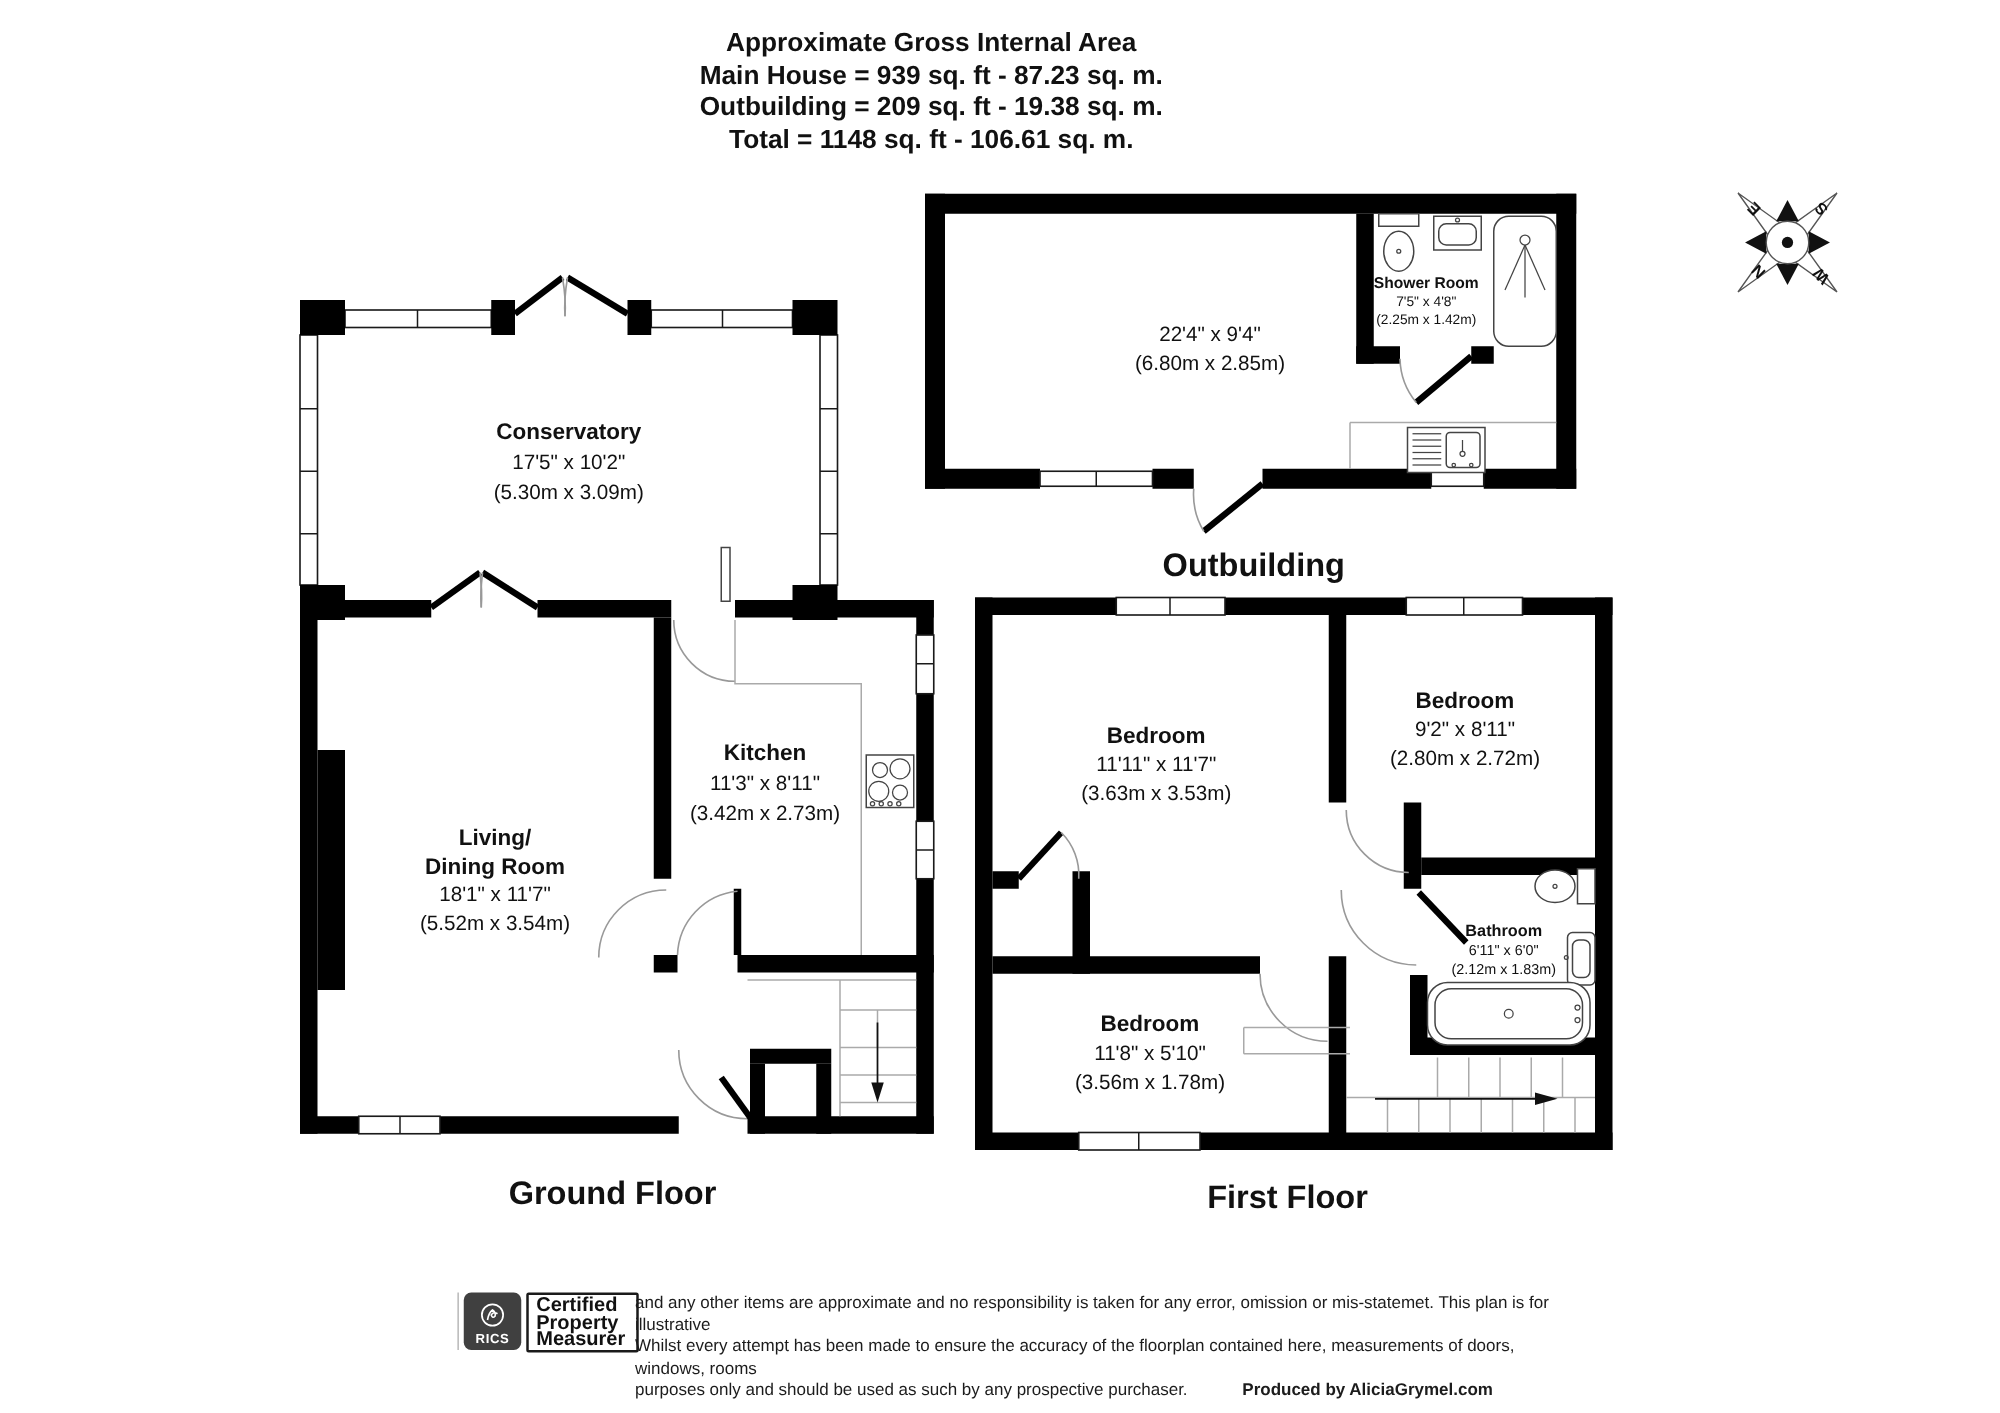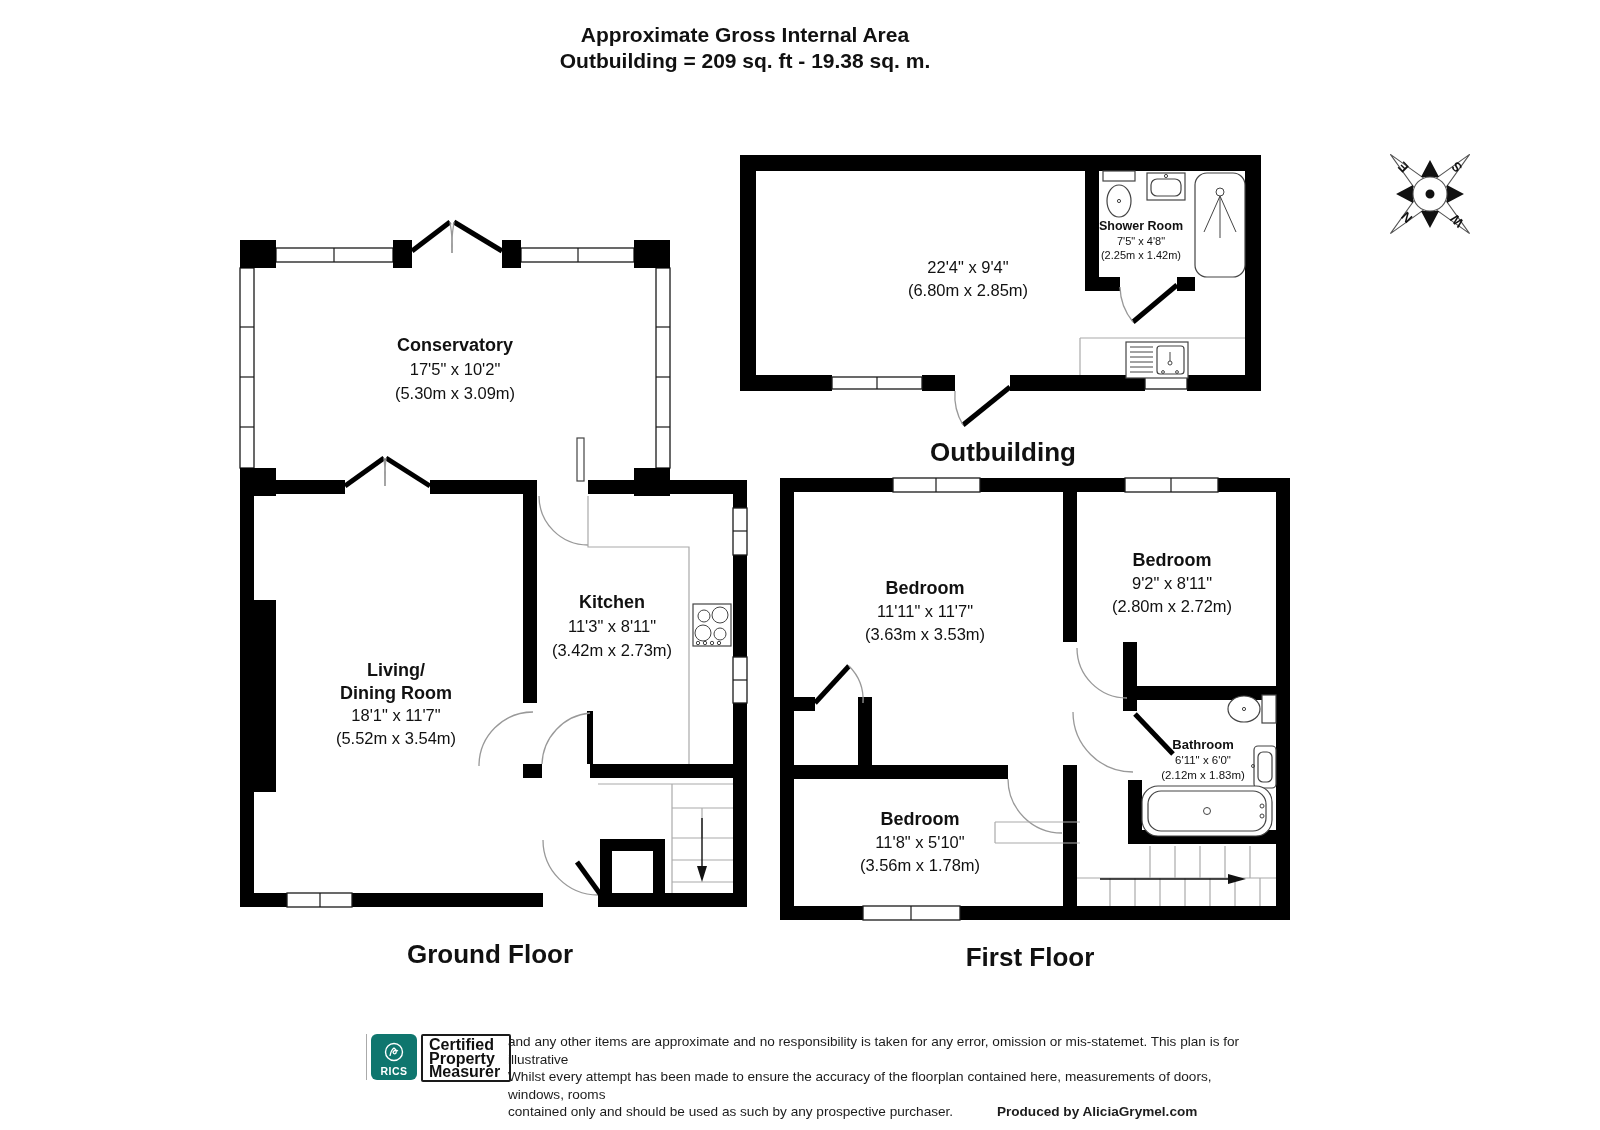--- a/index.html
+++ b/index.html
@@ -2,21 +2,21 @@
 <html><head>
 <meta charset="utf-8">
 <style>
   html,body{margin:0;padding:0;background:#fff;}
   #page{position:relative;width:1600px;height:1130px;background:#fff;overflow:hidden;
         font-family:"Liberation Sans",sans-serif;color:#111;}
   #plan-svg{position:absolute;left:0;top:0;}
   .title-block{position:absolute;left:345px;top:22px;width:800px;text-align:center;
         font-weight:bold;font-size:21px;line-height:25.5px;color:#111;}
   .footer-divider{position:absolute;left:366px;top:1034px;width:1px;height:46px;background:#aaa;}
-  .rics-box{position:absolute;left:371px;top:1034px;width:46px;height:46px;background:#0f766e;
+  .rics-box{position:absolute;left:371px;top:1034px;width:46px;height:46px;background:#404040;
         border-radius:6px;display:flex;flex-direction:column;align-items:center;justify-content:flex-end;}
   .rics-label{color:#fff;font-size:10.5px;font-weight:bold;letter-spacing:.5px;line-height:12px;padding-bottom:3px;}
   .badge-box{position:absolute;left:421px;top:1034px;width:80px;height:42px;border:2px solid #1a1a1a;
         border-radius:2px;padding:2px 0 0 6px;font-size:16px;font-weight:bold;line-height:13.5px;color:#111;}
   .disclaimer{position:absolute;left:508px;top:1033px;width:740px;font-size:13.6px;line-height:17.6px;color:#1c1c1c;}
   .disclaimer b{font-weight:bold;padding-left:40px;}
   text{font-family:"Liberation Sans",sans-serif;fill:#111;}
   .room-name{font-weight:bold;font-size:18px;}
   .room-dim{font-size:16.5px;}
   .room-name-sm{font-weight:bold;font-size:12.5px;}
@@ -32,21 +32,23 @@
   .fixture{fill:#fff;stroke:#444;stroke-width:1.2;}
   .fixline{fill:none;stroke:#444;stroke-width:1;}
 </style>
 </head>
 <body>
 
 <div id="page">
 
   <div class="title-block">
     <div>Approximate Gross Internal Area</div>
+    <div>Main House = 939 sq. ft - 87.23 sq. m.</div>
     <div>Outbuilding = 209 sq. ft - 19.38 sq. m.</div>
+    <div>Total = 1148 sq. ft - 106.61 sq. m.</div>
   </div>
 
   <svg id="plan-svg" width="1600" height="1130" viewBox="0 0 1600 1130">
 
     <g>
       <rect class="win" x="240" y="268" width="14" height="200"></rect>
       <line x1="240" y1="327" x2="254" y2="327" stroke="#1a1a1a" stroke-width="1.2"></line>
       <line x1="240" y1="377" x2="254" y2="377" stroke="#1a1a1a" stroke-width="1.2"></line>
       <line x1="240" y1="427" x2="254" y2="427" stroke="#1a1a1a" stroke-width="1.2"></line>
       <rect class="win" x="656" y="268" width="14" height="200"></rect>
@@ -329,15 +331,15 @@
     <div class="rics-label">RICS</div>
   </div>
   <div class="badge-box">
     <div>Certified</div>
     <div>Property</div>
     <div>Measurer</div>
   </div>
   <div class="disclaimer">
     <div>and any other items are approximate and no responsibility is taken for any error, omission or mis-statemet. This plan is for illustrative</div>
     <div>Whilst every attempt has been made to ensure the accuracy of the floorplan contained here, measurements of doors, windows, rooms</div>
-    <div><span>contained only and should be used as such by any prospective purchaser. </span><b>Produced by AliciaGrymel.com</b></div>
+    <div><span>purposes only and should be used as such by any prospective purchaser. </span><b>Produced by AliciaGrymel.com</b></div>
   </div>
 </div>
 
 </body></html>

